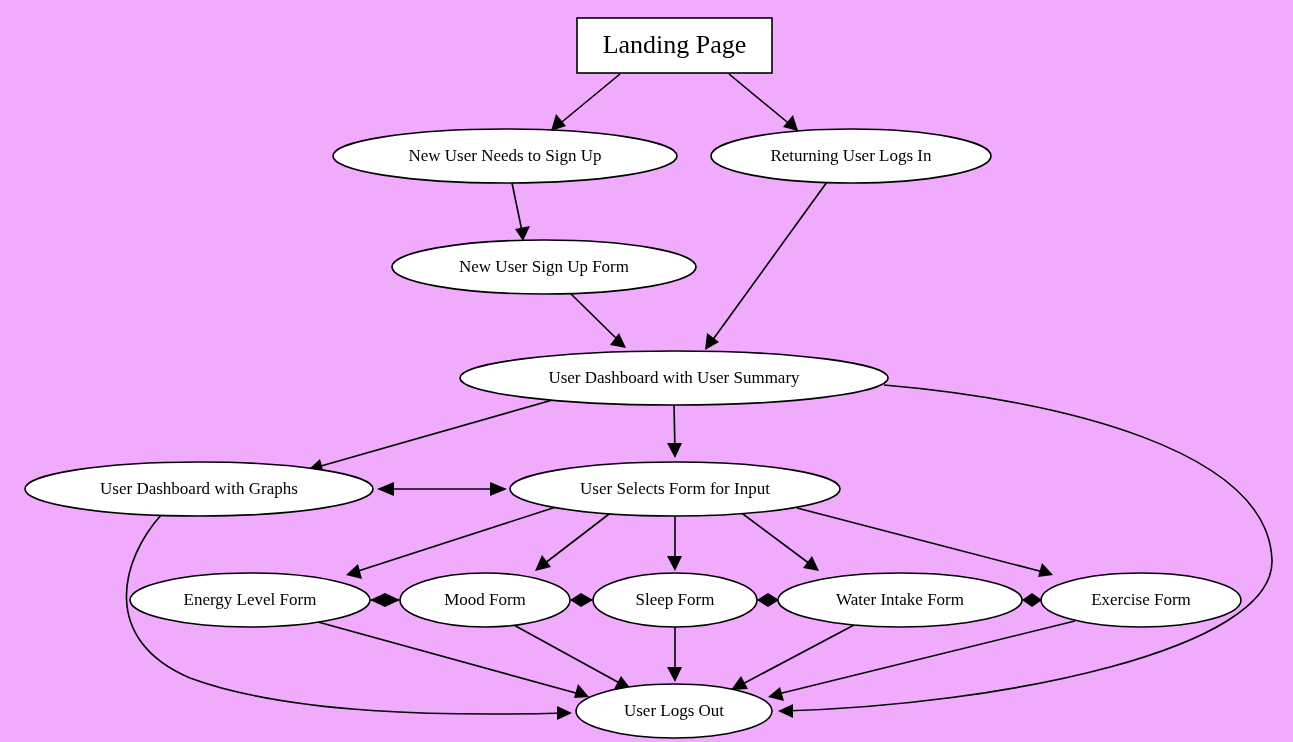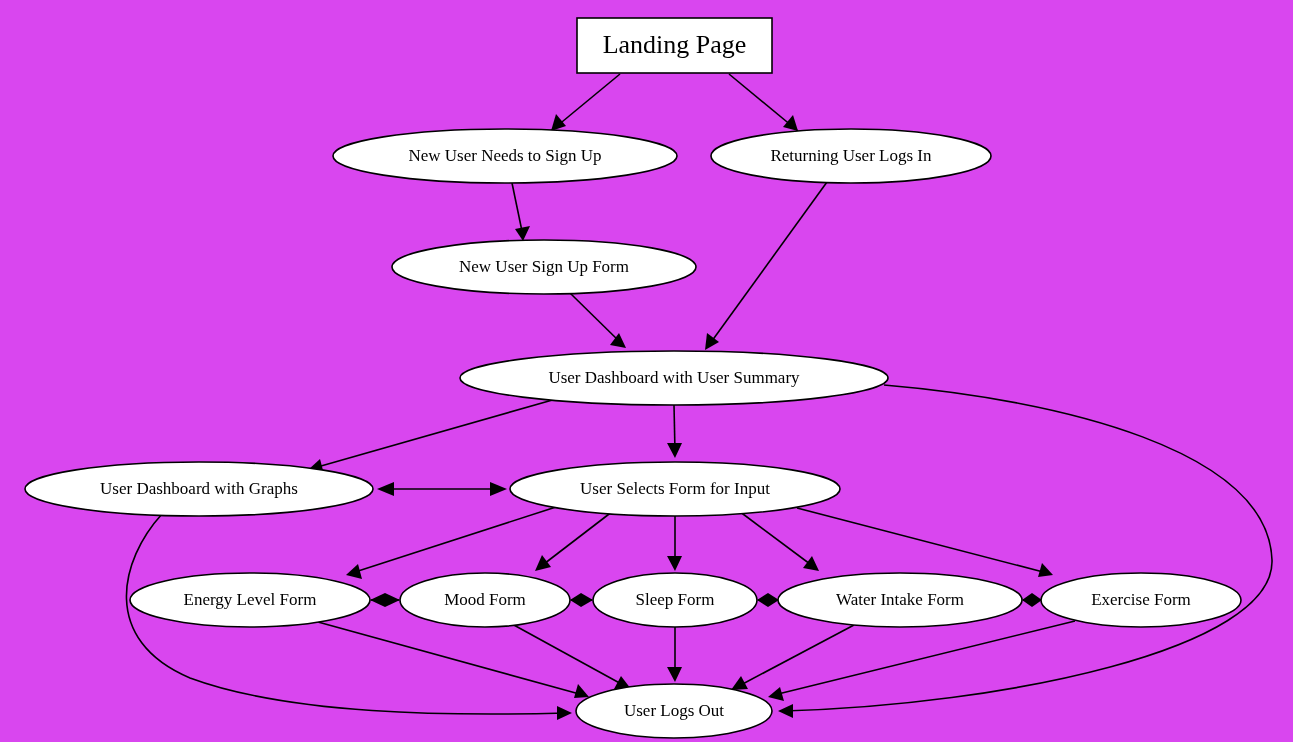--- a/index.html
+++ b/index.html
@@ -10,21 +10,21 @@
   body {
     width: 1293px;
     height: 742px;
     overflow: hidden;
     font-family: "Liberation Serif", "DejaVu Serif", serif;
   }
   #diagram-root {
     position: relative;
     width: 1293px;
     height: 742px;
-    background: #d946ef;
+    background: #f0abfc;
   }
   svg#graph-canvas {
     position: absolute;
     top: 0;
     left: 0;
     width: 1293px;
     height: 742px;
   }
   .node-shape {
     fill: #ffffff;

